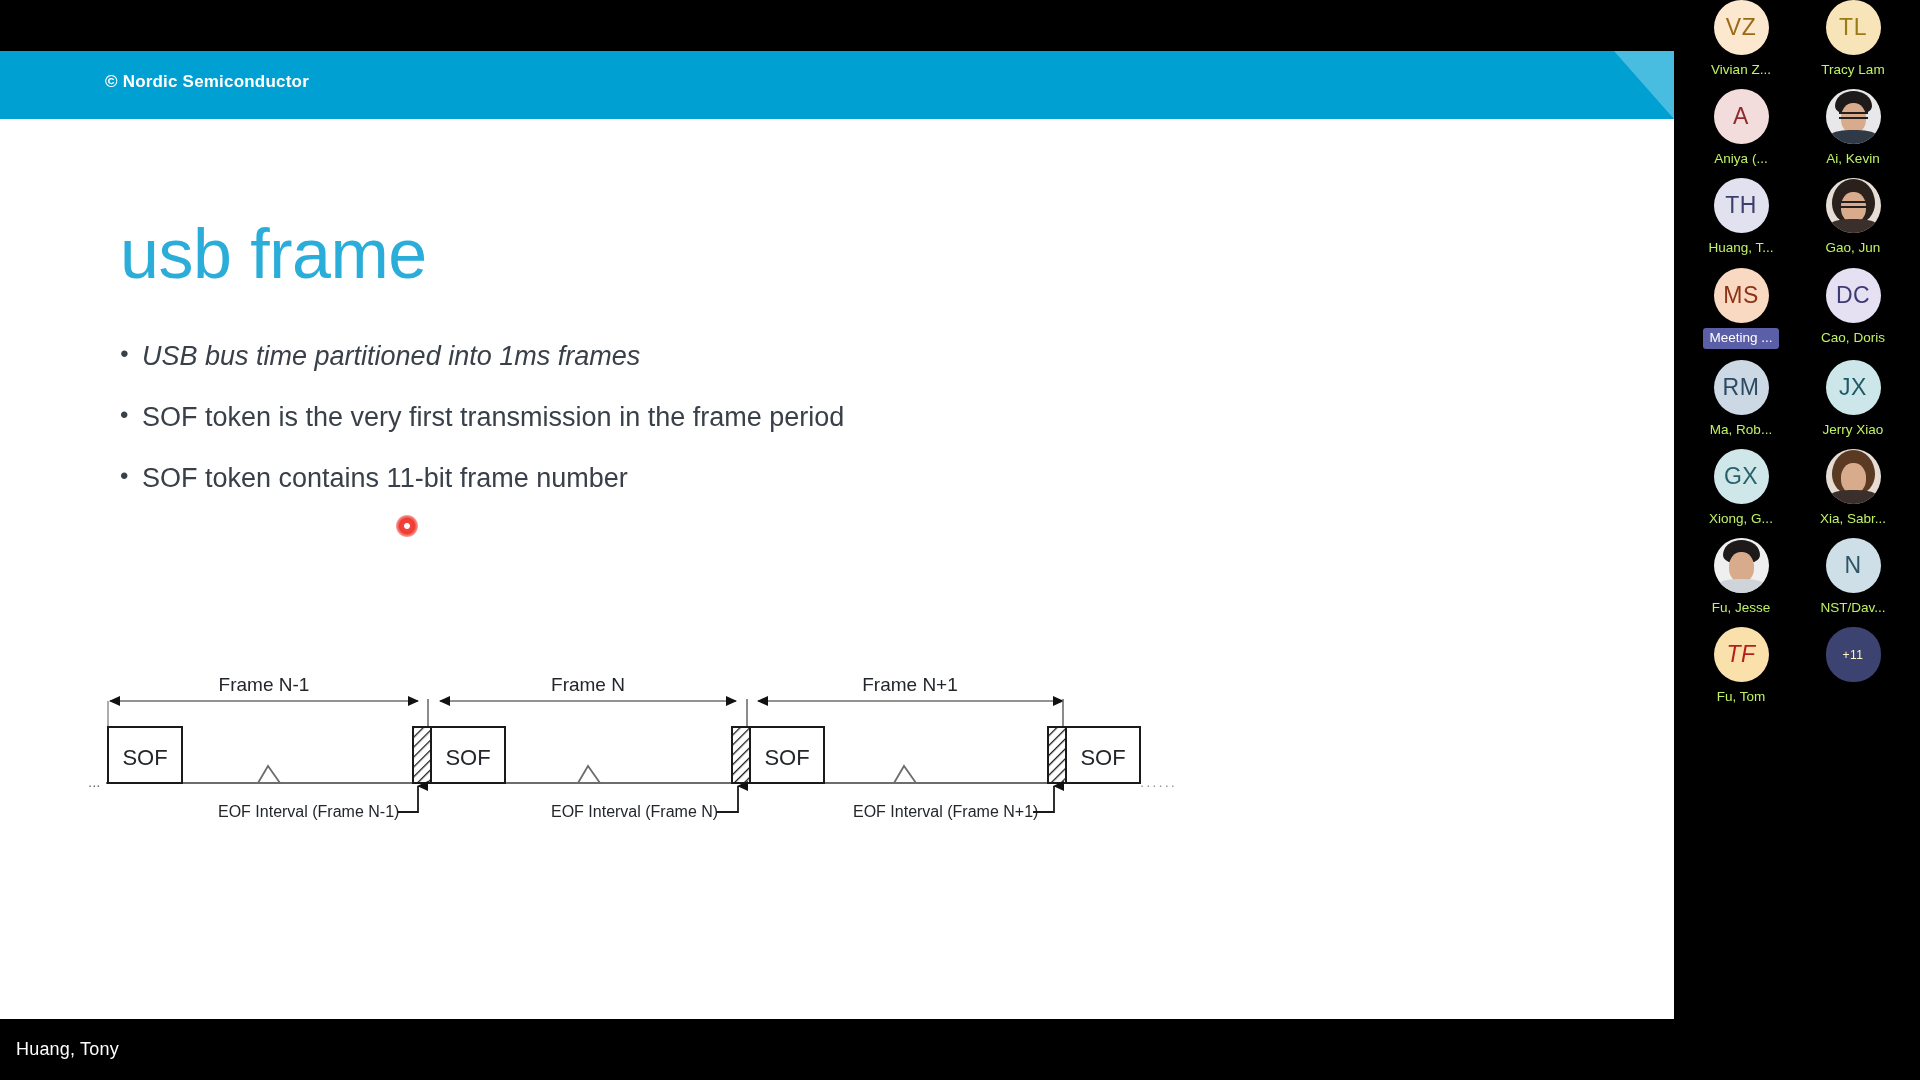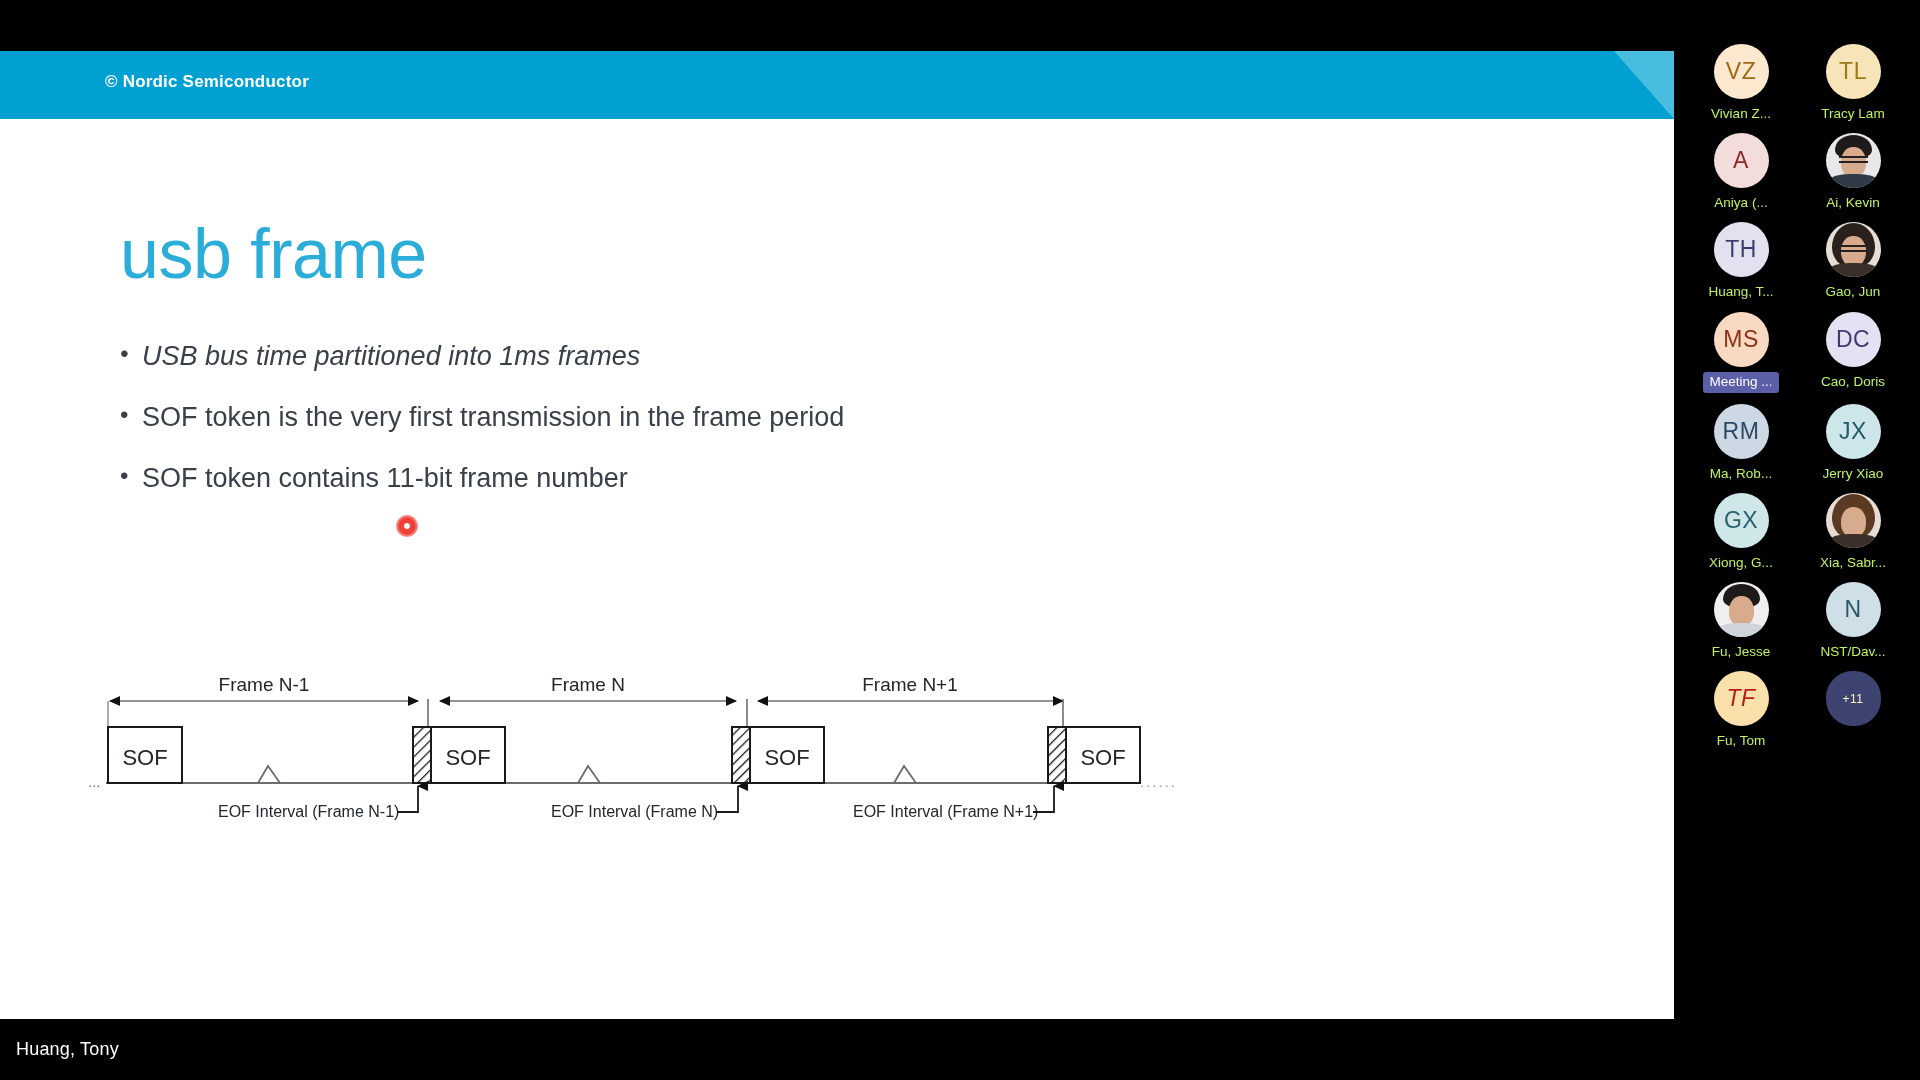--- a/index.html
+++ b/index.html
@@ -132,21 +132,20 @@
   #diagram svg { display: block; }
 
   
   #participants {
     position: absolute;
     left: 1674px;
     top: 0;
     width: 246px;
     height: 1080px;
     background: #000;
-    padding-top: 44px;
     box-sizing: border-box;
   }
   .prow {
     display: flex;
     justify-content: center;
     gap: 36px;
     margin-bottom: 11px;
   }
   .tile {
     width: 76px;

